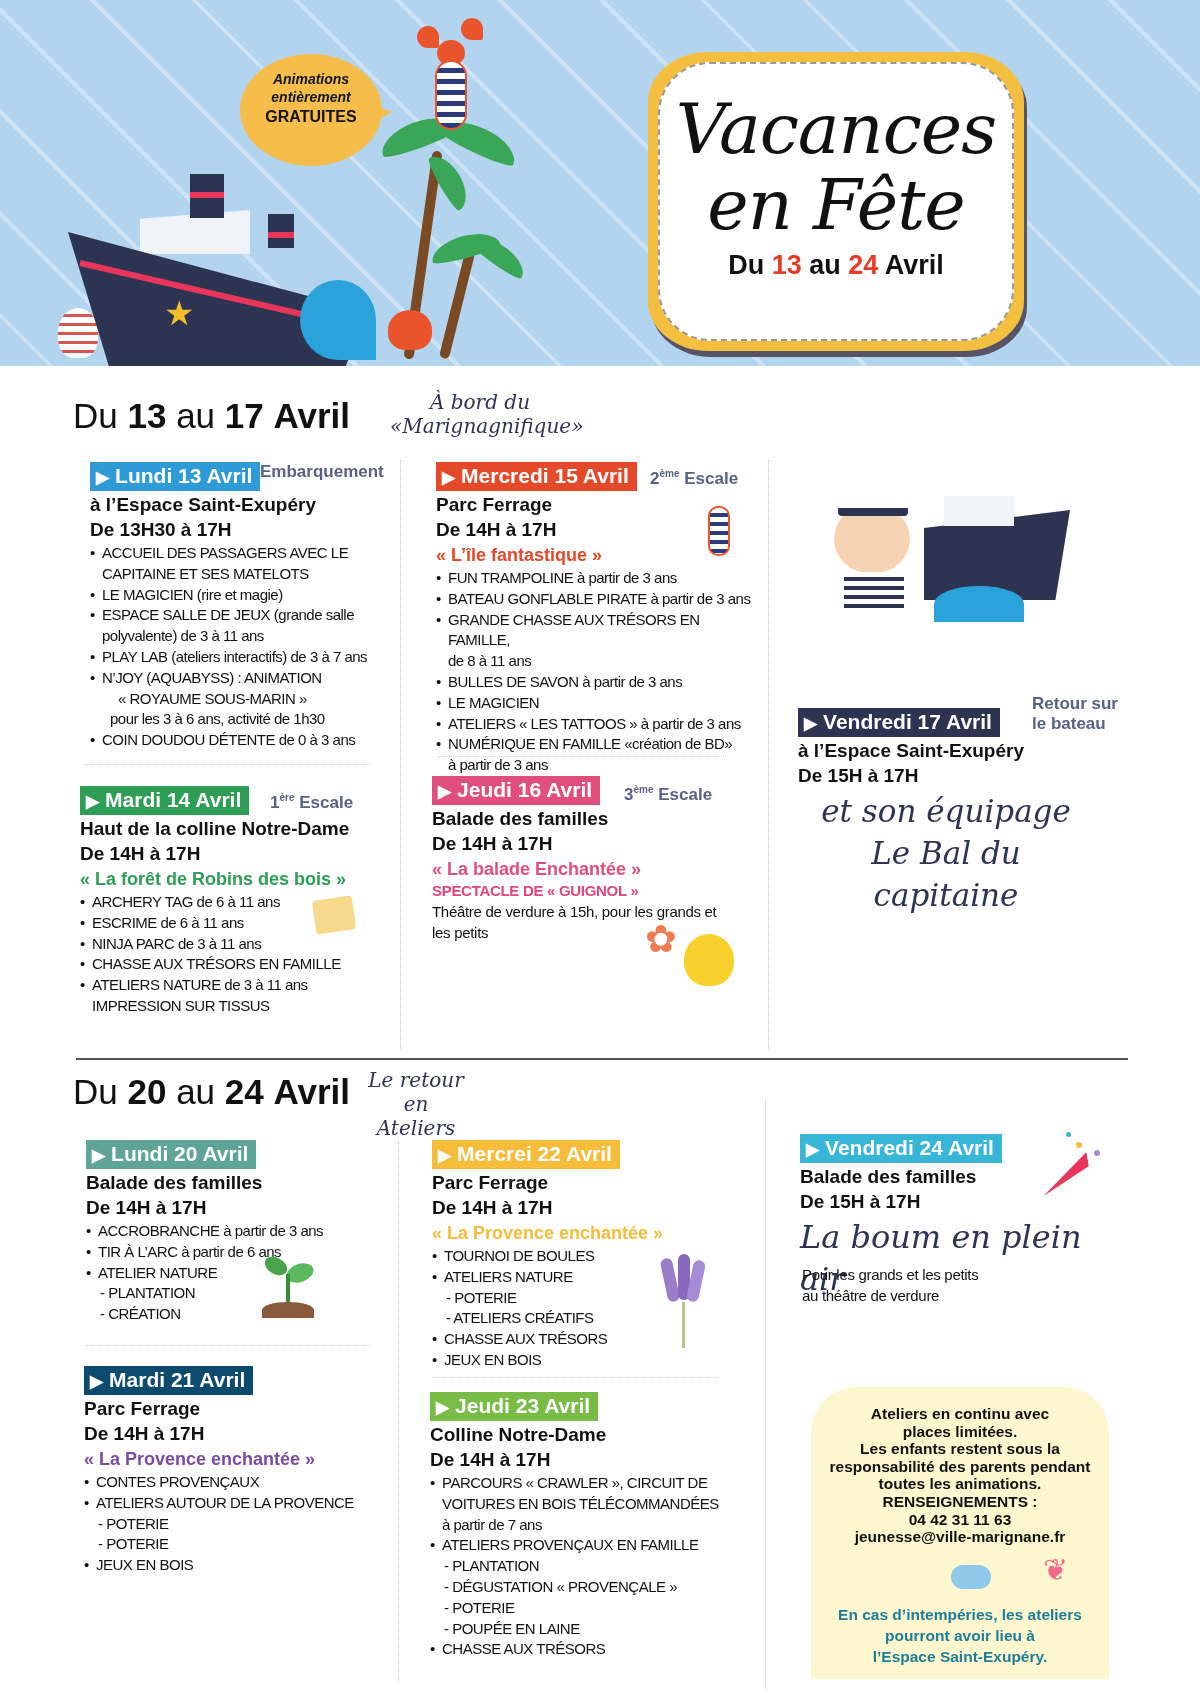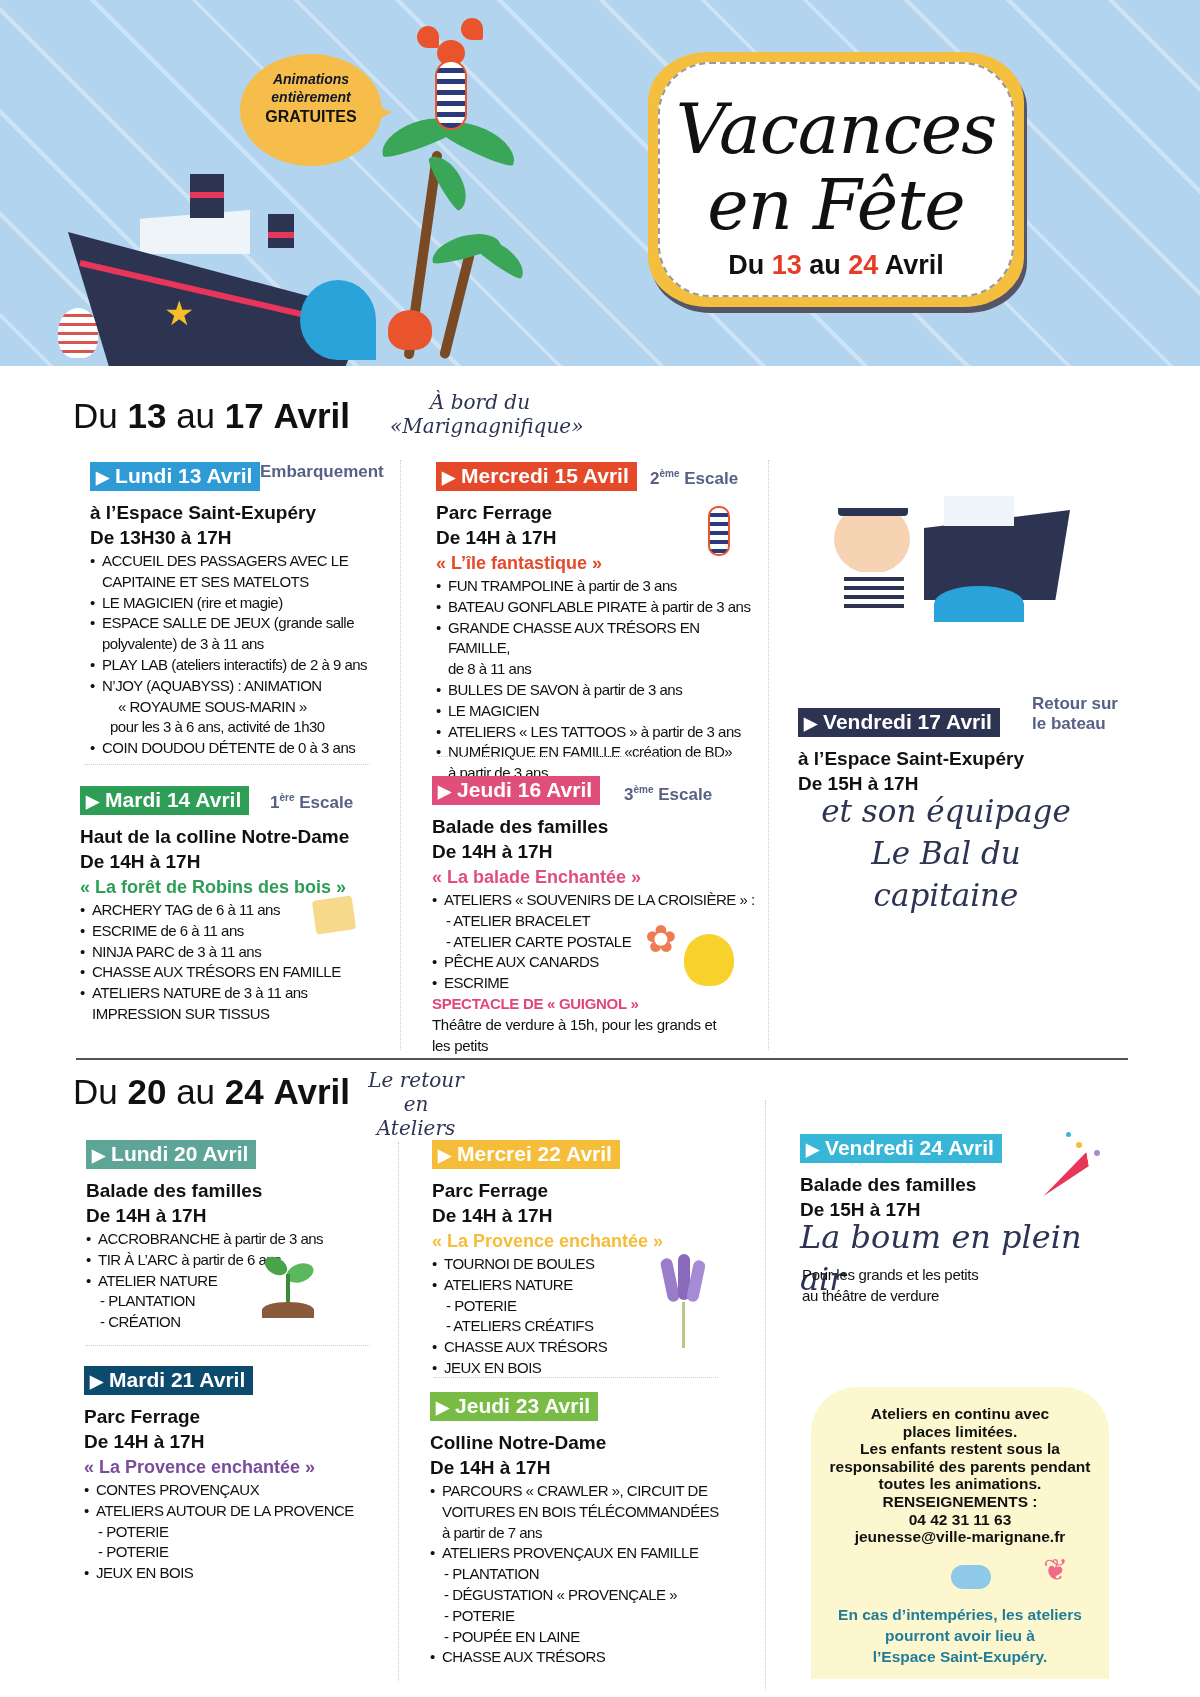--- a/index.html
+++ b/index.html
@@ -10,21 +10,21 @@
   .hero { position: absolute; left: 0; top: 0; width: 1200px; height: 366px; overflow: hidden;
     background-color: #b3d4ef;
     background-image:
       repeating-linear-gradient(45deg, transparent 0 34px, rgba(255,255,255,0.35) 34px 38px, transparent 38px 72px);
   }
   .bubble { position: absolute; left: 240px; top: 54px; width: 142px; height: 112px; background: #f6bd4a; border-radius: 50%; text-align: center; padding-top: 16px; }
   .bubble::after { content:""; position:absolute; right:-10px; top:48px; border-left: 26px solid #f6bd4a; border-top: 10px solid transparent; border-bottom: 14px solid transparent; }
   .bubble .l1, .bubble .l2 { color:#0f172a; font-weight:700; font-size:14px; line-height:18px; display:block;font-style:italic; }
   .bubble .l3 { color:#111; font-weight:700; font-size:16px; line-height:22px; display:block; }
 
-  .title-frame { position: absolute; left: 648px; top: 52px; width: 376px; height: 255px; }
+  .title-frame { position: absolute; left: 648px; top: 52px; width: 376px; height: 299px; }
   .title-frame .outer { position:absolute; inset:0; background:#f4bf3e; border-radius: 60px 60px 60px 60px / 50px 50px 50px 50px; box-shadow: 3px 6px 0 #556; }
   .title-frame .inner { position:absolute; inset:10px; background:#fff; border-radius: 52px; border: 2px dashed #999; border-spacing: 0; }
   .title-script { position:absolute; left:0; right:0; text-align:center; font-family: "DejaVu Serif", serif; font-style: italic; color:#111; font-size: 70px; line-height: 70px; letter-spacing: -1px; }
   .title-script.t1 { top: 42px; }
   .title-script.t2 { top: 118px; }
   .title-dates { position:absolute; left:0; right:0; top: 198px; text-align:center; font-weight:700; font-size: 27px; }
   .red { color: #e53c25; }
 
   
   .ship { position:absolute; left:68px; top:232px; width:300px; height:138px; background:#2d3452; clip-path: polygon(0 0, 100% 58%, 92% 100%, 14% 100%); }
@@ -47,21 +47,21 @@
   .sec-title { position:absolute; font-size: 35px; line-height: 40px; color:#111; }
   .sec-title b { font-weight:700; }
   .script-note { position:absolute; font-family: "DejaVu Serif", serif; font-style: italic; color:#2d3452; font-size: 20px; line-height: 24px; text-align:center; }
 
   
   .day { position:absolute; }
   .day-tag { display:inline-block; color:#fff; font-weight:700; font-size: 21px; line-height: 27px; padding: 0 8px 0 6px; white-space:nowrap; }
   .day-tag .tri { font-size: 17px; margin-right: 6px; }
   .escale { position:absolute; color:#566185; font-weight:700; font-size: 17px; line-height: 20px; }
   .escale sup { font-size: 10px; font-weight:700; }
-  .place { font-weight:700; font-size: 19px; line-height: 24px; margin-top: 10px; }
+  .place { font-weight:700; font-size: 19px; line-height: 24px; margin-top: 2px; }
   .hours { font-weight:700; font-size: 19px; line-height: 25px; }
   .theme { font-weight:700; font-size: 18px; line-height: 23px; margin-top: 2px; }
   ul.acts { list-style:none; margin-top: 1px; }
   ul.acts li { font-family: "Liberation Sans Narrow", "Liberation Sans", sans-serif; font-size: 15px; line-height: 20.8px; transform-origin:left; letter-spacing:-0.5px; padding-left: 12px; position:relative; }
   ul.acts li.b::before { content:"•"; position:absolute; left:0; top:0; }
   ul.acts li.sub { padding-left: 14px; }
   ul.acts li.cont { padding-left: 12px; }
   .special { font-weight:700; font-size: 15px; line-height: 20px; color:#e2457a; letter-spacing:-0.3px; }
   .plain { font-size: 15px; line-height: 21px; letter-spacing:-0.3px; }
 
@@ -153,21 +153,21 @@
   </div>
   <div class="escale" style="left:170px;top:0px;">Embarquement</div>
   <div class="place">à l’Espace Saint-Exupéry</div>
   <div class="hours">De 13H30 à 17H</div>
   <ul class="acts">
     <li class="b">ACCUEIL DES PASSAGERS AVEC LE</li>
     <li class="cont">CAPITAINE ET SES MATELOTS</li>
     <li class="b">LE MAGICIEN (rire et magie)</li>
     <li class="b">ESPACE SALLE DE JEUX (grande salle</li>
     <li class="cont">polyvalente) de 3 à 11 ans</li>
-    <li class="b">PLAY LAB (ateliers interactifs) de 2 à 9 ans</li>
+    <li class="b">PLAY LAB (ateliers interactifs) de 3 à 7 ans</li>
     <li class="b">N’JOY (AQUABYSS) : ANIMATION</li>
     <li class="cont" style="padding-left:28px;">« ROYAUME SOUS-MARIN »</li>
     <li class="cont" style="padding-left:20px;">pour les 3 à 6 ans, activité de 1h30</li>
     <li class="b">COIN DOUDOU DÉTENTE de 0 à 3 ans</li>
   </ul>
 </div>
 
 <div class="hsep" style="left:84px;top:764px;width:286px;"></div>
 
 <div class="day" style="left:80px;top:786px;width:310px;">
@@ -220,27 +220,20 @@
 <div class="day" style="left:432px;top:776px;width:330px;">
   <div class="day-tag" style="background:#e04f7b;">
     <span class="tri">▶</span><span>Jeudi 16 Avril</span>
   </div>
   <div class="escale" style="left:192px;top:4px;">
     <span>3</span><sup>ème</sup> <span>Escale</span>
   </div>
   <div class="place">Balade des familles</div>
   <div class="hours">De 14H à 17H</div>
   <div class="theme" style="color:#e04f7b;">« La balade Enchantée »</div>
-  <ul class="acts">
-    <li class="b">ATELIERS « SOUVENIRS DE LA CROISIÈRE » :</li>
-    <li class="sub">- ATELIER BRACELET</li>
-    <li class="sub">- ATELIER CARTE POSTALE</li>
-    <li class="b">PÊCHE AUX CANARDS</li>
-    <li class="b">ESCRIME</li>
-  </ul>
   <div class="special">SPECTACLE DE « GUIGNOL »</div>
   <div class="plain">Théâtre de verdure à 15h, pour les grands et</div>
   <div class="plain">les petits</div>
 </div>
 <div class="deco" style="left:645px;top:920px;font-size:38px;color:#ef7b52;">✿</div>
 <div class="deco" style="left:684px;top:934px;width:50px;height:52px;border-radius:50% 50% 45% 45%;background:#f8d12c;"></div>
 
 <div class="deco" style="left:834px;top:480px;width:236px;height:150px;">
   <div style="position:absolute;left:90px;top:30px;width:146px;height:90px;background:#2d3452;clip-path:polygon(0 20%,100% 0,90% 100%,0 100%);"></div>
   <div style="position:absolute;left:110px;top:16px;width:70px;height:30px;background:#eef4f8;"></div>

